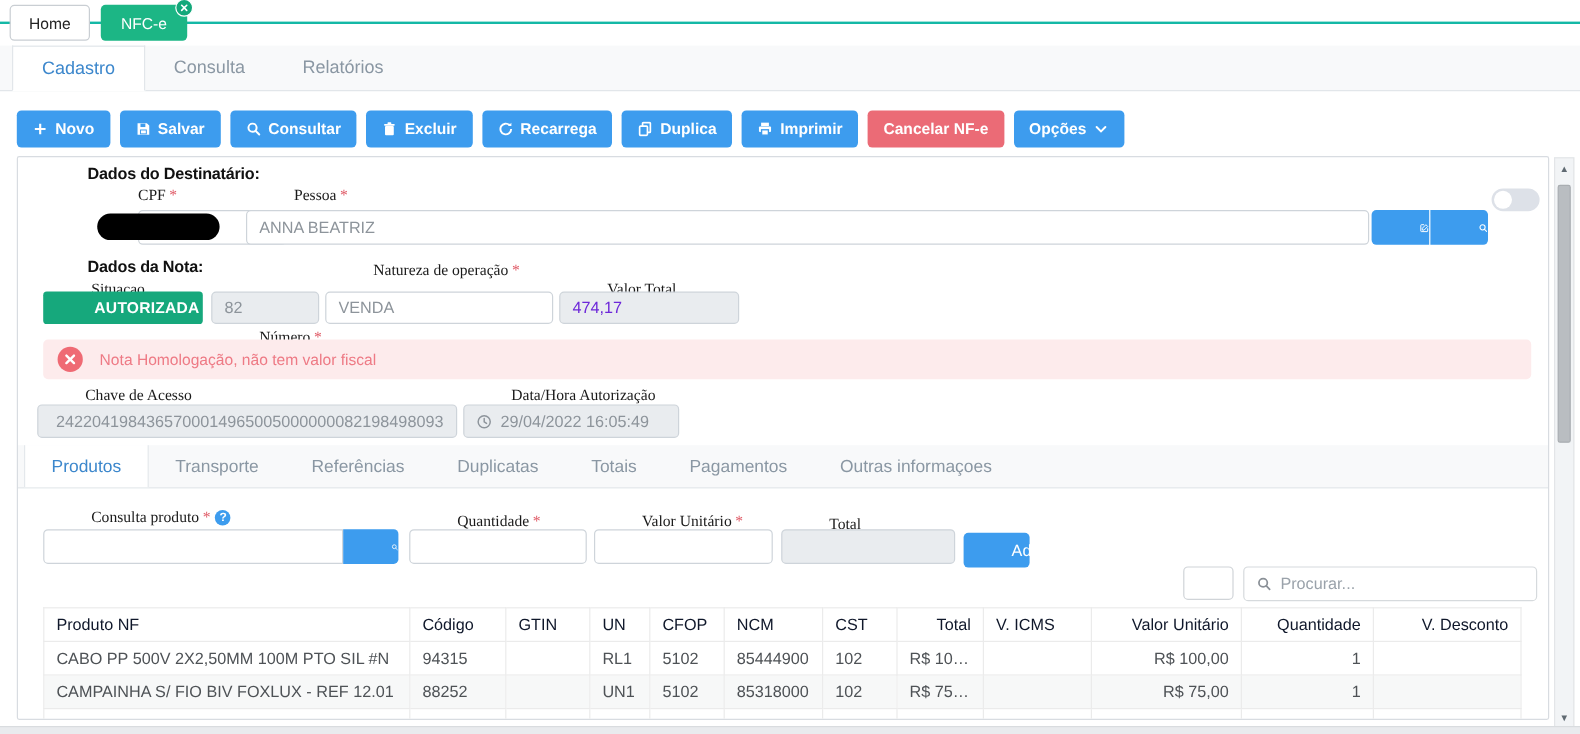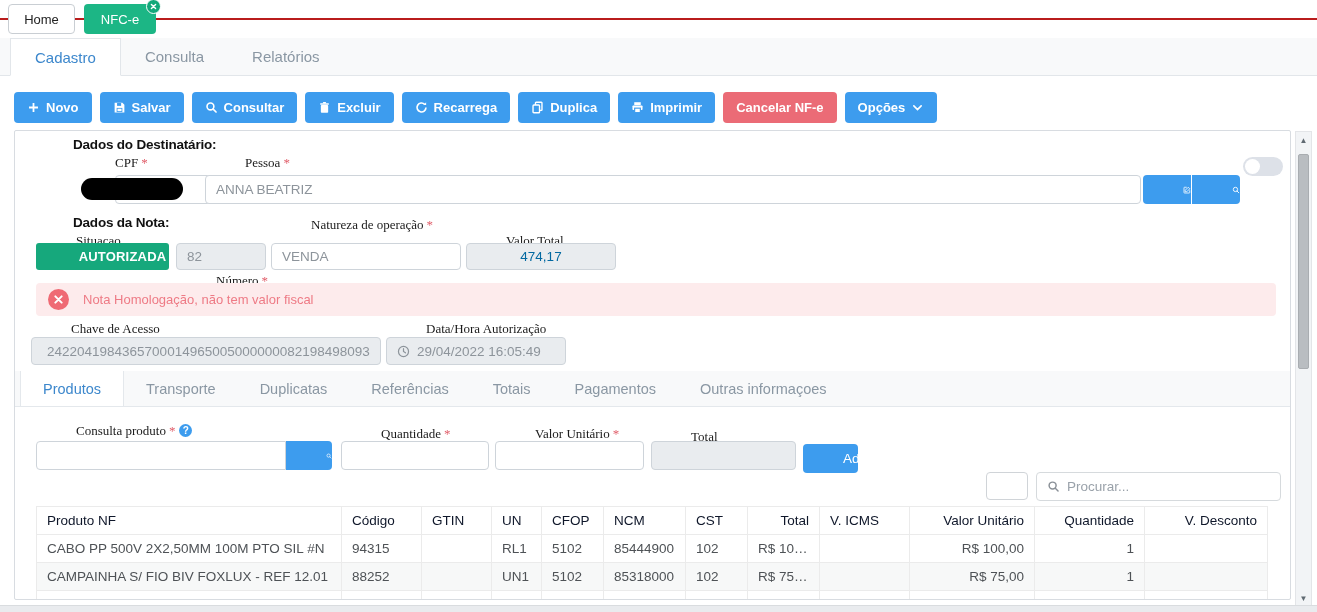--- a/index.html
+++ b/index.html
@@ -1,21 +1,21 @@
 <!DOCTYPE html>
 <html><head>
 <meta charset="utf-8">
 <style>
   * { margin:0; padding:0; box-sizing:border-box; }
   html,body { background:#fff; }
   body { font-family:"Liberation Sans", sans-serif; color:#333; }
   .screen { position:relative; width:1317px; height:612px; background:#fff; overflow:hidden; }
 
   
-  .topbar { position:absolute; left:0; top:0; width:1317px; height:20px; background:#fff; border-bottom:2px solid #b91c1c; }
+  .topbar { position:absolute; left:0; top:0; width:1317px; height:20px; background:#fff; border-bottom:2px solid #14b8a6; }
   .wtab { position:absolute; top:4px; height:30px; display:flex; align-items:center; justify-content:center; font-size:13px; border-radius:4px; cursor:pointer; }
   .wtab.home { left:8px; width:67px; background:#fff; border:1px solid #c9ced3; color:#222; }
   .wtab.nfce { left:84px; width:72px; background:#1cb685; color:#fff; }
   .closebadge { position:absolute; top:-5px; right:-5px; width:15px; height:15px; border-radius:50%; background:#13a87a; border:1.5px solid #fff; display:flex; align-items:center; justify-content:center; }
   .closebadge svg { width:7px; height:7px; }
 
   
   .navtabs { position:absolute; left:0; top:38px; width:1317px; height:38px; background:#f8f9fa; border-bottom:1px solid #e2e6ea; display:flex; align-items:stretch; padding-left:10px; }
   .ntab { padding:0 24px; display:flex; align-items:center; font-size:15px; color:#8a97a3; cursor:pointer; }
   .ntab.active { background:#fff; border:1px solid #e2e6ea; border-bottom:1px solid #fff; margin-bottom:-1px; color:#3c87cc; }
@@ -27,21 +27,21 @@
   .tbtn svg { width:13px; height:13px; flex:0 0 auto; }
 
   
   .panel { position:absolute; left:14px; top:130px; width:1277px; height:470px; background:#fff; border:1px solid #d8dce1; border-radius:2px; overflow:hidden; }
   .abs { position:absolute;padding-left:40px; }
   .heading { font-size:13.5px; font-weight:700; color:#111; letter-spacing:-0.2px; }
   .flabel { font-family:"Liberation Serif", serif; font-size:13px; color:#1a1a1a; white-space:nowrap;text-align:right; }
   .req { color:#e05c68; margin-left:3px; font-family:"Liberation Serif",serif; }
   .inp { border:1px solid #ced4da; border-radius:4px; background:#fff; color:#8d949b; font-size:13.5px; font-family:"Liberation Sans",sans-serif; padding:0 10px; outline:none; }
   .inp.dis { background:#e9ecef; }
-  .inp.red { color:#0369a1; text-align:center; }
+  .inp.red { color:#6d28d9; text-align:left; }
 
   .badge-aut { background:#16a87c; color:#fff; font-size:13px; font-weight:700; display:flex; align-items:center; justify-content:center; border-radius:3px; letter-spacing:0.2px; }
 
   .btn-square { background:#3d9cee; border:none; display:flex; align-items:center; justify-content:center; cursor:pointer; }
   .btn-square svg { width:14px; height:14px; }
 
   .toggle { width:40px; height:19px; border-radius:10px; background:#dde1e8; position:relative; cursor:pointer; }
   .toggle .knob { position:absolute; left:2px; top:2px; width:15px; height:15px; border-radius:50%; background:#fff; }
 
   .alert { background:#fdebec; border-radius:4px; display:flex; align-items:center; gap:14px; padding:0 12px; }
@@ -248,24 +248,24 @@
     </div>
 
     <div class="dtabs">
       <div class="dtab active">
           <span>Produtos</span>
         </div>
       <div class="dtab">
           <span>Transporte</span>
         </div>
       <div class="dtab">
+          <span>Referências</span>
+        </div>
+      <div class="dtab">
           <span>Duplicatas</span>
-        </div>
-      <div class="dtab">
-          <span>Referências</span>
         </div>
       <div class="dtab">
           <span>Totais</span>
         </div>
       <div class="dtab">
           <span>Pagamentos</span>
         </div>
       <div class="dtab">
           <span>Outras informaçoes</span>
         </div>

